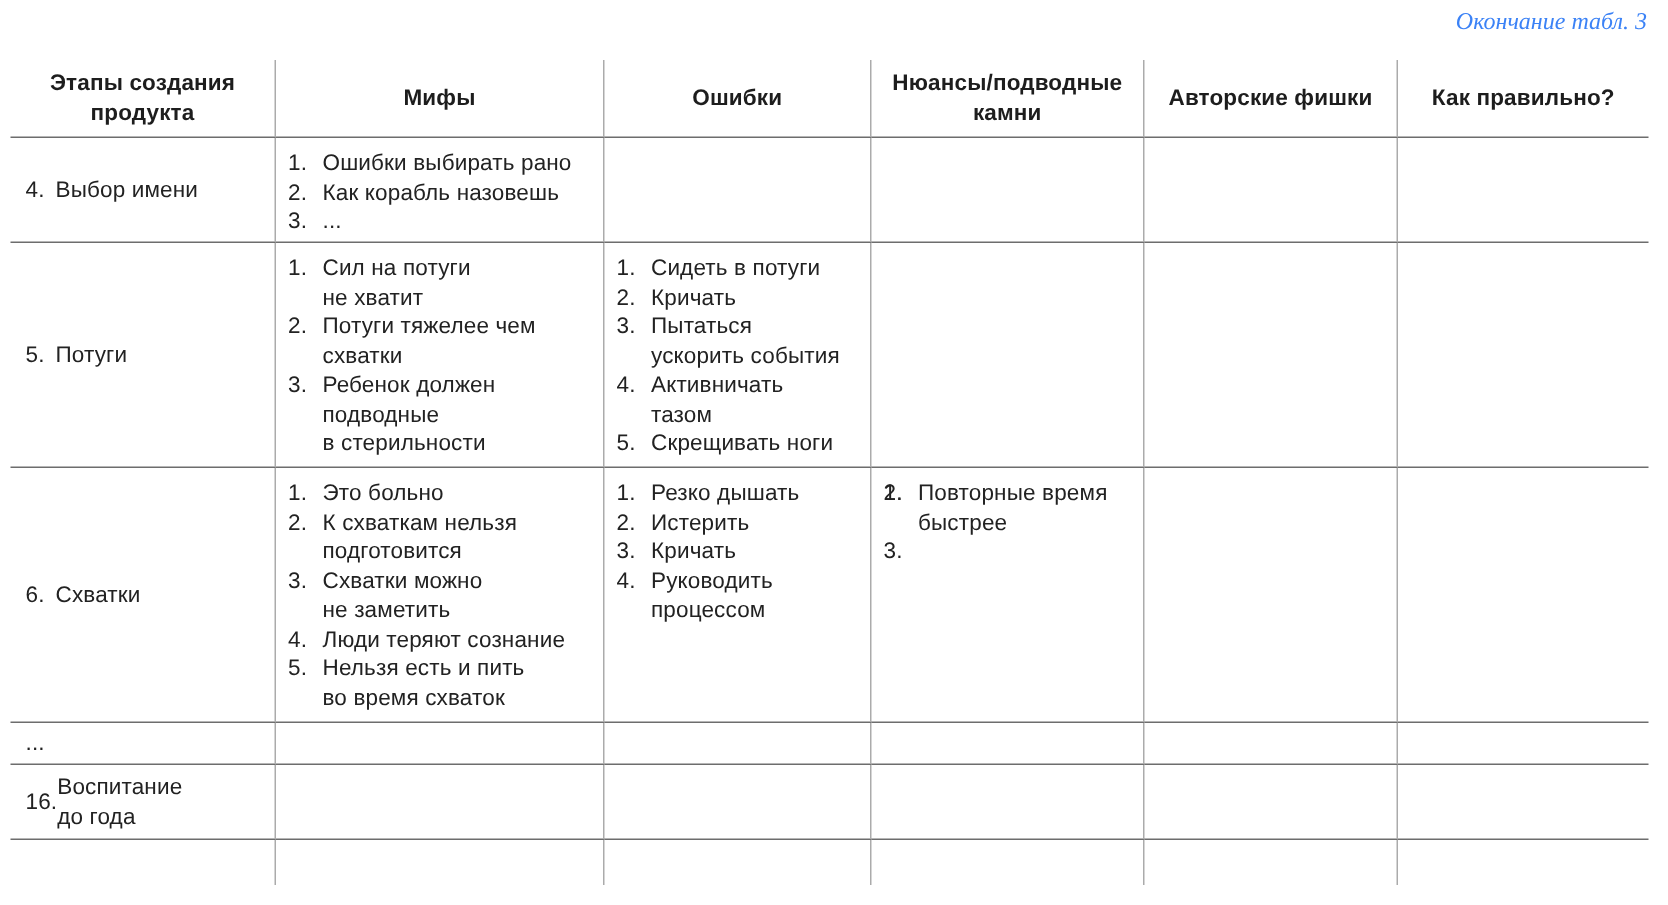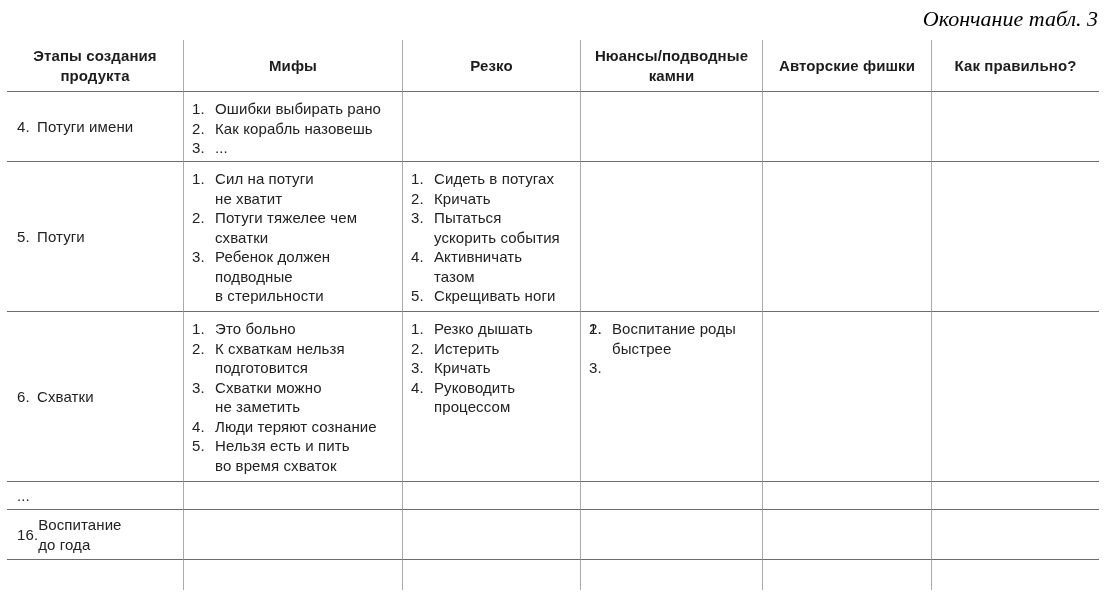--- a/index.html
+++ b/index.html
@@ -4,21 +4,21 @@
 <style>
   html,body { margin:0; padding:0; }
   body {
     width:1112px; height:603px; position:relative; overflow:hidden;
     background:#ffffff; color:#222222;
     font-family:"Liberation Sans","DejaVu Sans",sans-serif;
   }
   .caption {
     position:absolute; top:6px; right:14px;
     font-family:"Liberation Serif","DejaVu Serif",serif;
-    font-style:italic; font-size:22px; color:#000000;
+    font-style:italic; font-size:16px; color:#3b82f6;
   }
   #table {
     position:absolute; left:7px; top:40px;
     display:grid;
     grid-template-columns:177px 219px 178px 182px 169px 167px;
     grid-template-rows:52px 70px 150px 170px 28px 50px 30px;
   }
   .cell {
     box-sizing:border-box; overflow:hidden;
     border-right:1px solid #ababab;
@@ -42,28 +42,28 @@
 </style>
 </head>
 <body>
 
 <div class="caption">Окончание табл. 3</div>
 
 <div id="table">
     <div class="cell hcell">Этапы создания
 продукта</div>
     <div class="cell hcell">Мифы</div>
-    <div class="cell hcell">Резко</div>
+    <div class="cell hcell">Ошибки</div>
     <div class="cell hcell">Нюансы/подводные
 камни</div>
     <div class="cell hcell">Авторские фишки</div>
     <div class="cell hcell col-last">Как правильно?</div>
     <div class="cell stage">
       <span class="num">4.</span>
-      <span class="lbl">Потуги имени</span>
+      <span class="lbl">Выбор имени</span>
     </div>
     <div class="cell listcell">
       <ol>
         <li><span class="n">1.</span><span class="t">Ошибки выбирать рано</span></li>
         <li><span class="n">2.</span><span class="t">Как корабль назовешь</span></li>
         <li><span class="n">3.</span><span class="t">...</span></li>
       </ol>
     </div>
     <div class="cell listcell">
       <ol></ol>
@@ -87,21 +87,21 @@
 не хватит</span></li>
         <li><span class="n">2.</span><span class="t">Потуги тяжелее чем
 схватки</span></li>
         <li><span class="n">3.</span><span class="t">Ребенок должен
 подводные
 в стерильности</span></li>
       </ol>
     </div>
     <div class="cell listcell">
       <ol>
-        <li><span class="n">1.</span><span class="t">Сидеть в потугах</span></li>
+        <li><span class="n">1.</span><span class="t">Сидеть в потуги</span></li>
         <li><span class="n">2.</span><span class="t">Кричать</span></li>
         <li><span class="n">3.</span><span class="t">Пытаться
 ускорить события</span></li>
         <li><span class="n">4.</span><span class="t">Активничать
 тазом</span></li>
         <li><span class="n">5.</span><span class="t">Скрещивать ноги</span></li>
       </ol>
     </div>
     <div class="cell listcell">
       <ol></ol>
@@ -133,21 +133,21 @@
         <li><span class="n">1.</span><span class="t">Резко дышать</span></li>
         <li><span class="n">2.</span><span class="t">Истерить</span></li>
         <li><span class="n">3.</span><span class="t">Кричать</span></li>
         <li><span class="n">4.</span><span class="t">Руководить
 процессом</span></li>
       </ol>
     </div>
     <div class="cell listcell">
       <ol>
         <li><span class="n">1.</span></li>
-        <li><span class="n">2.</span><span class="t">Воспитание роды
+        <li><span class="n">2.</span><span class="t">Повторные время
 быстрее</span></li>
         <li><span class="n">3.</span></li>
       </ol>
     </div>
     <div class="cell listcell">
       <ol></ol>
     </div>
     <div class="cell listcell col-last">
       <ol></ol>
     </div>

